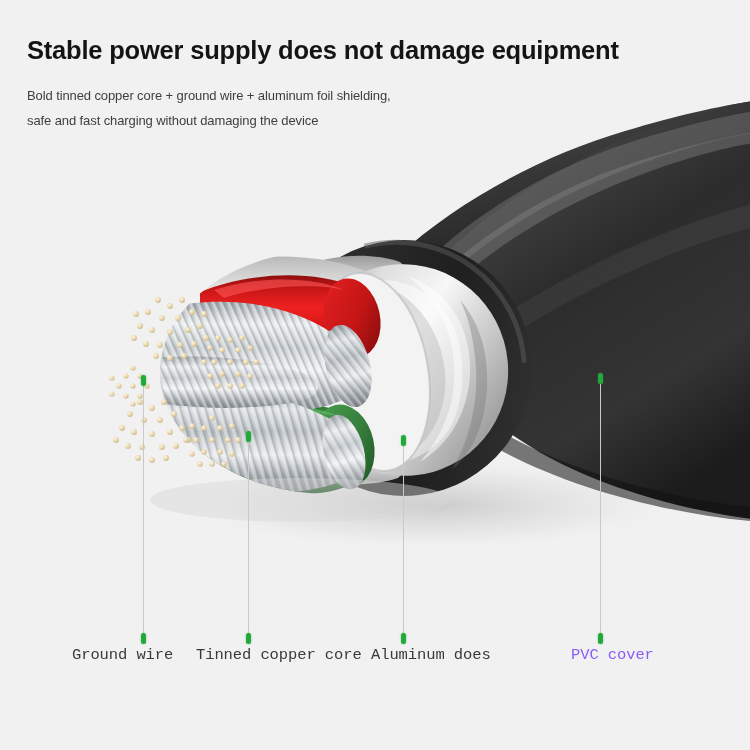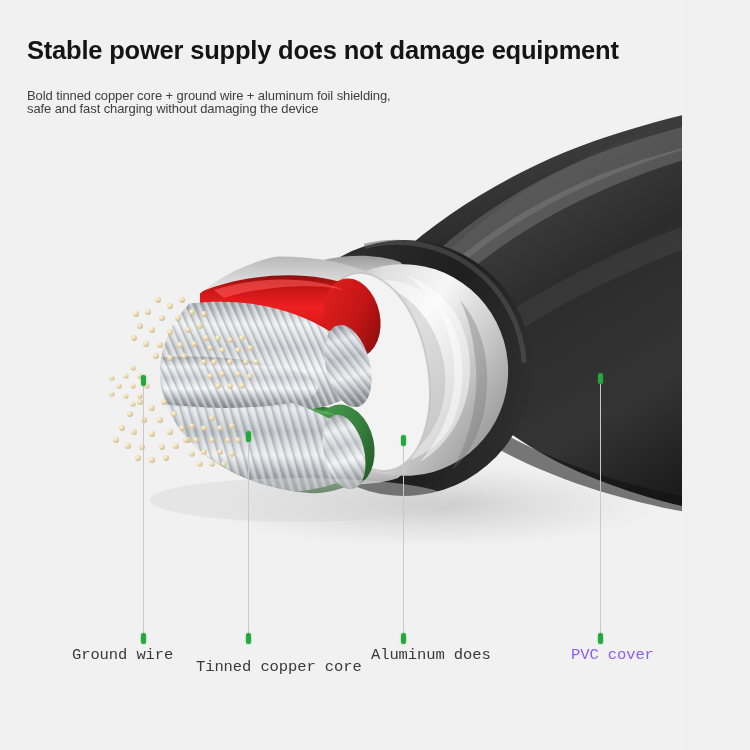--- a/index.html
+++ b/index.html
@@ -9,21 +9,21 @@
   body {
     width: 750px;
     height: 750px;
     background: #f0f0f0;
     font-family: "Liberation Sans", sans-serif;
     overflow: hidden;
     position: relative;
   }
   #stage {
     position: relative;
-    width: 682px;
+    width: 750px;
     height: 750px;
     background: #f1f1f1;
     overflow: hidden;
   }
 
   
   .headline {
     position: absolute;
     left: 27px;
     top: 36px;
@@ -35,21 +35,21 @@
   }
   .subline {
     position: absolute;
     left: 27px;
     font-size: 13px;
     color: #3e3e3e;
     white-space: nowrap;
     letter-spacing: -0.1px;
   }
   .subline.l1 { top: 88px; }
-  .subline.l2 { top: 101px; text-align: right; }
+  .subline.l2 { top: 113px; text-align: right; }
 
   
   #art {
     position: absolute;
     left: 0;
     top: 0;
     width: 750px;
     height: 750px;
     pointer-events: none;
   }
@@ -506,21 +506,21 @@
   <div class="subline l2">safe and fast charging without damaging the device</div>
 
   <div id="callouts">
       <div class="callout-line" style="left: 143px; top: 386px; height: 249px; background: rgb(201, 201, 201);"></div>
       <div class="callout-dot" style="left: 141px; top: 375px; background: rgb(35, 168, 60);"></div>
       <div class="callout-dot bottom" style="left: 141px; top: 633px; background: rgb(35, 168, 60);"></div>
       <div class="callout-label" style="left: 72px; top: 646px; color: rgb(58, 58, 58);">Ground wire</div>
       <div class="callout-line" style="left: 248px; top: 442px; height: 193px; background: rgb(201, 201, 201);"></div>
       <div class="callout-dot" style="left: 246px; top: 431px; background: rgb(35, 168, 60);"></div>
       <div class="callout-dot bottom" style="left: 246px; top: 633px; background: rgb(35, 168, 60);"></div>
-      <div class="callout-label" style="left: 196px; top: 646px; color: rgb(58, 58, 58); margin-top: 12px;">Tinned copper core</div>
+      <div class="callout-label" style="left: 196px; top: 646px; color: rgb(58, 58, 58);">Tinned copper core</div>
       <div class="callout-line" style="left: 403px; top: 446px; height: 189px; background: rgb(201, 201, 201);"></div>
       <div class="callout-dot" style="left: 401px; top: 435px; background: rgb(35, 168, 60);"></div>
       <div class="callout-dot bottom" style="left: 401px; top: 633px; background: rgb(35, 168, 60);"></div>
       <div class="callout-label" style="left: 371px; top: 646px; color: rgb(58, 58, 58);">Aluminum does</div>
       <div class="callout-line" style="left: 600px; top: 384px; height: 251px; background: rgb(201, 201, 201);"></div>
       <div class="callout-dot" style="left: 598px; top: 373px; background: rgb(35, 168, 60);"></div>
       <div class="callout-dot bottom" style="left: 598px; top: 633px; background: rgb(35, 168, 60);"></div>
       <div class="callout-label" style="left: 571px; top: 646px; color: #8b5cf6;">PVC cover</div>
     </div>
 

